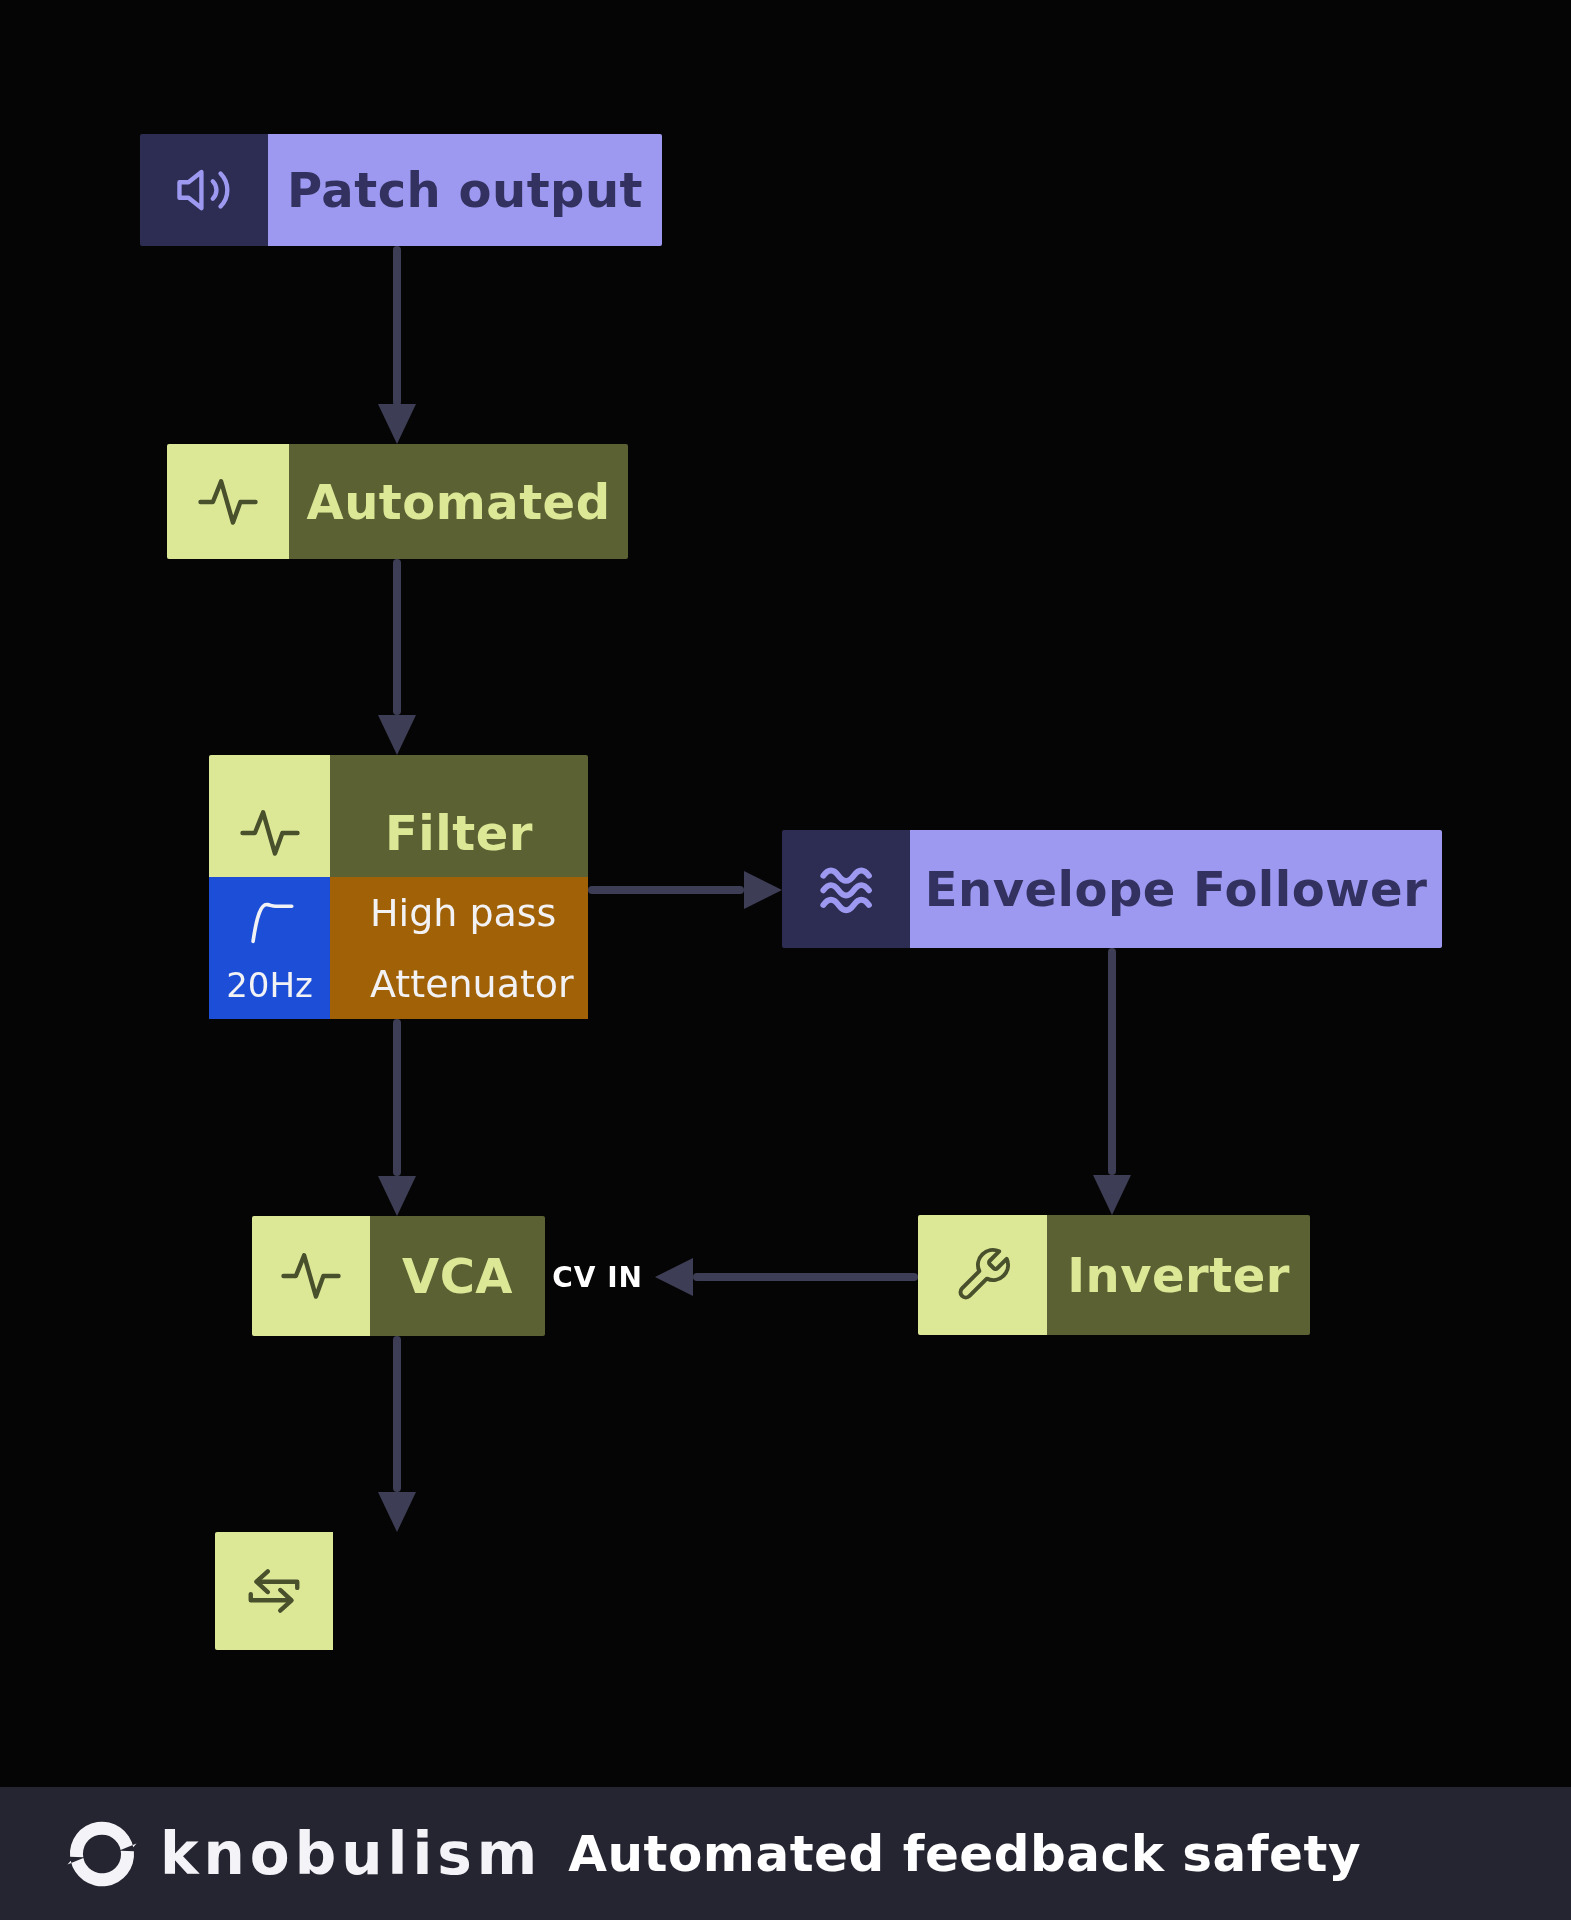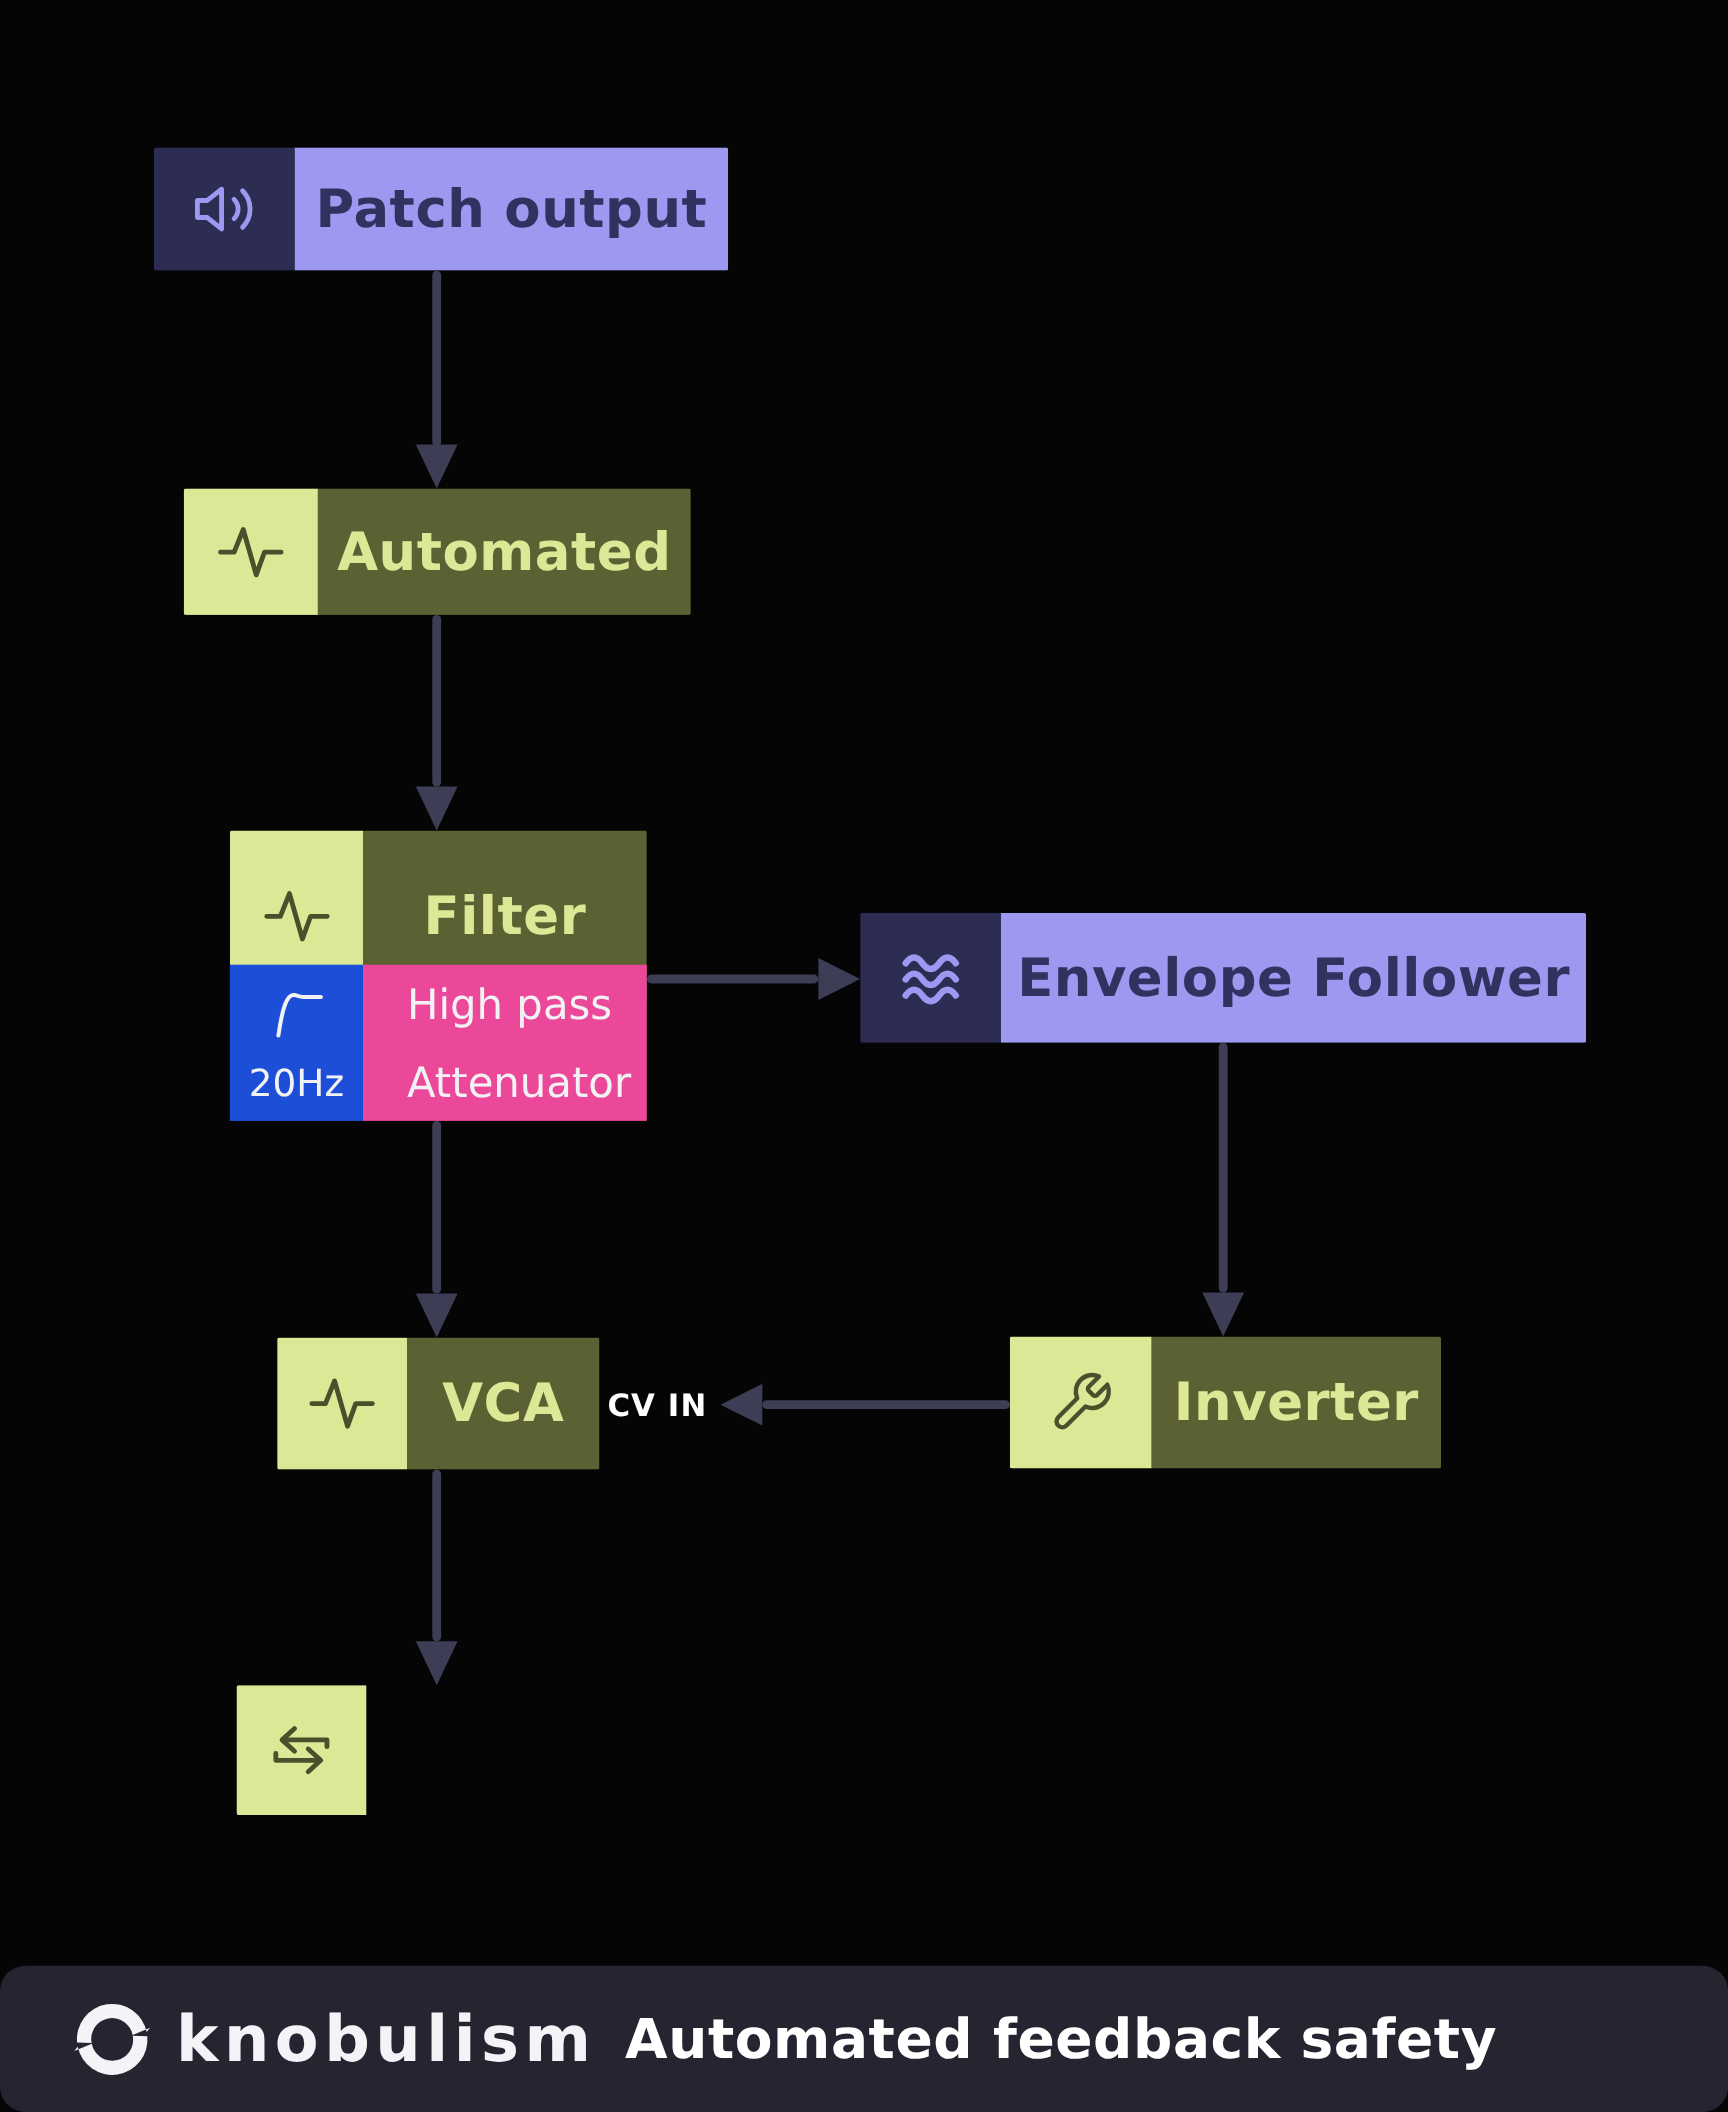--- a/index.html
+++ b/index.html
@@ -16,40 +16,40 @@
   .navy-cell{background:#2d2c52;color:#9d99f0;}
   .purple-cell{background:#9d99f0;color:#33315f;}
   .lime-cell{background:#dde897;color:#48502c;}
   .olive-cell{background:#5c6134;color:#dde897;}
 
   
   .filter-detail{position:absolute;display:flex;}
   .fd-left{background:#1d4ed8;color:#f2f2f5;display:flex;flex-direction:column;
            align-items:center;justify-content:space-between;padding:16px 0 14px;}
   .fd-left .hz{font-size:34px;color:#f2f2f5;}
-  .fd-right{background:#ec4899;color:#f2f2f5;display:flex;flex-direction:column;}
+  .fd-right{background:#a16207;color:#f2f2f5;display:flex;flex-direction:column;}
   .fd-row{flex:1;display:flex;align-items:center;padding-left:40px;font-size:38px;}
 
   
   .shaft-v{position:absolute;width:8px;background:#3d3d55;border-radius:4px;}
   .shaft-h{position:absolute;height:8px;background:#3d3d55;border-radius:4px;}
   .ah{position:absolute;width:0;height:0;}
   .ah-down{border-left:19px solid transparent;border-right:19px solid transparent;
            border-top:40px solid #3d3d55;}
   .ah-right{border-top:19px solid transparent;border-bottom:19px solid transparent;
             border-left:38px solid #3d3d55;}
   .ah-left{border-top:19px solid transparent;border-bottom:19px solid transparent;
            border-right:38px solid #3d3d55;}
 
   .cv-label{position:absolute;color:#ffffff;font-weight:bold;font-size:28px;
             letter-spacing:1px;display:flex;align-items:center;justify-content:flex-end;}
 
   
   .footer{position:absolute;left:0;right:0;top:1787px;height:133px;background:#252532;
-          display:flex;align-items:center;padding-left:62px;box-sizing:border-box;border-radius:23px;}
+          display:flex;align-items:center;padding-left:62px;box-sizing:border-box;}
   .brand{color:#f4f4f8;font-weight:bold;font-size:58px;letter-spacing:5px;margin-left:18px;}
   .tagline{color:#ffffff;font-weight:bold;font-size:50px;margin-left:26px;letter-spacing:.5px;}
 
   svg{display:block;}
 </style>
 </head>
 <body>
 
 <div class="stage">
 

